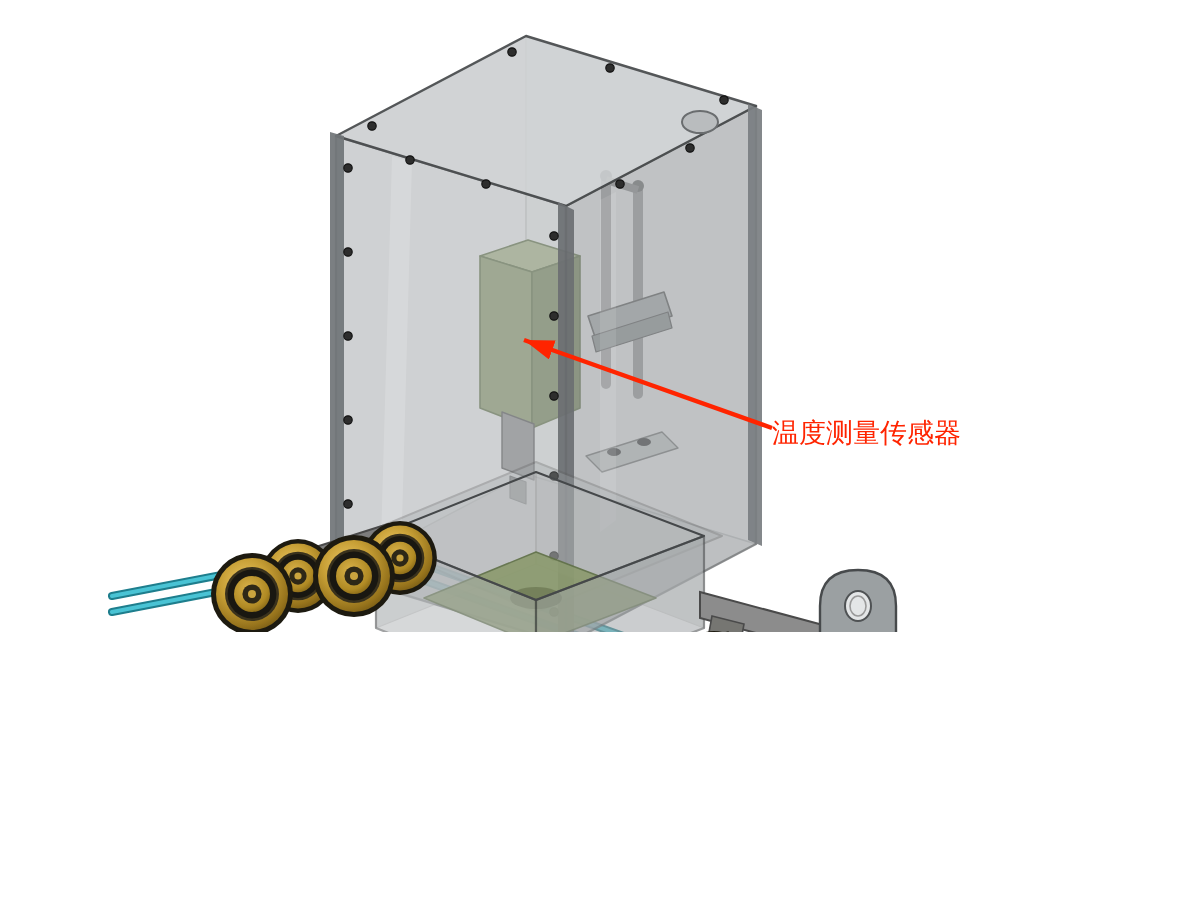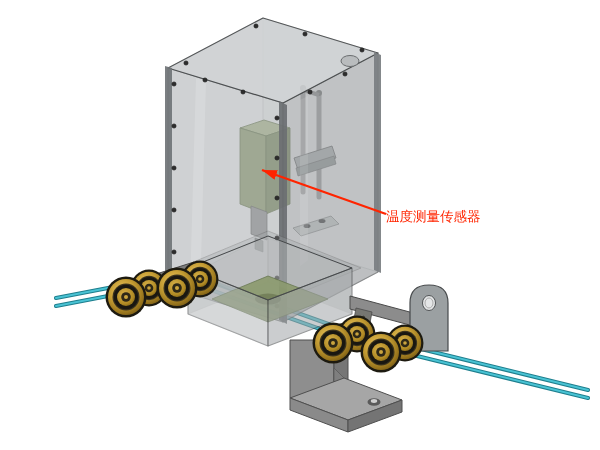--- a/index.html
+++ b/index.html
@@ -1,18 +1,18 @@
 <!DOCTYPE html>
 <html><head>
 <meta charset="utf-8">
 <style>
   html,body{margin:0;padding:0;background:#ffffff;}
   .viewport{
     position:relative;
-    width:600px;height:450px;
+    width:600px;height:316px;
     background:#ffffff;
     overflow:hidden;
     font-family:"Liberation Sans", sans-serif;
   }
   svg{display:block;}
   text{font-family:"Liberation Sans", sans-serif;}
 </style>
 </head>
 <body>
 

